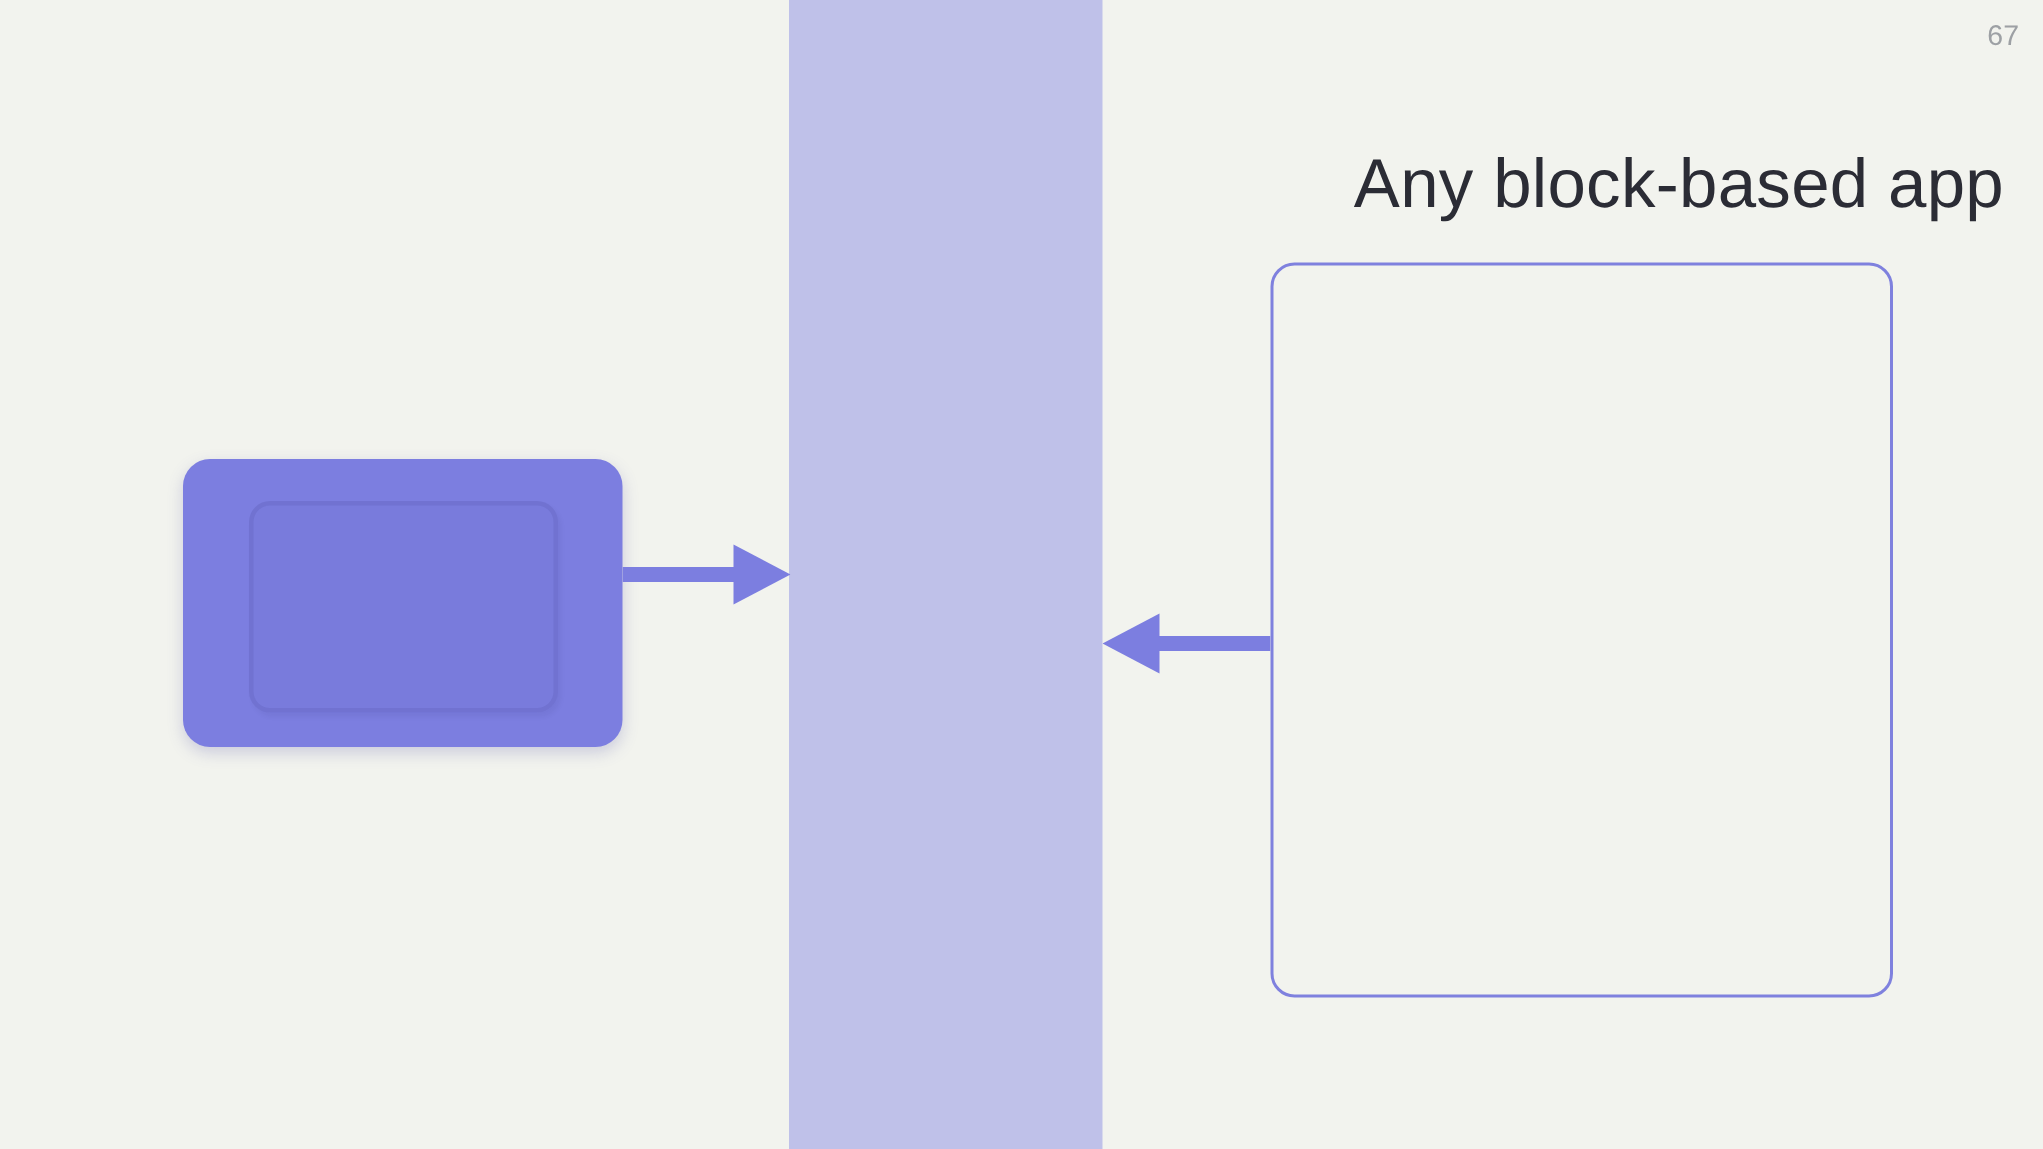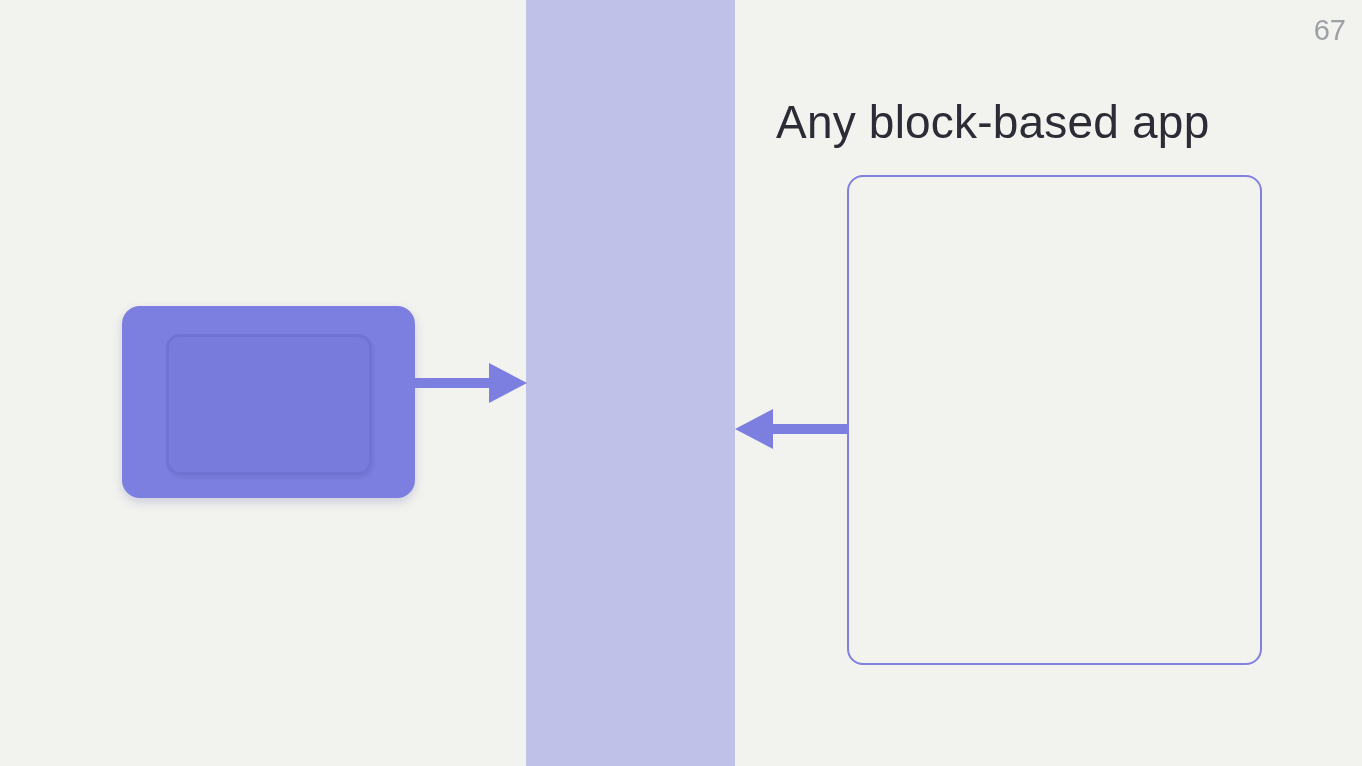--- a/index.html
+++ b/index.html
@@ -25,21 +25,21 @@
     position: absolute;
     left: 526px; top: 0;
     width: 209px; height: 766px;
     background: var(--band);
   }
   .label {
     position: absolute;
     font-size: 46px;
     font-weight: 500;
     color: var(--text);
-    text-align: left;
+    text-align: right;
     letter-spacing: 0.2px;
     white-space: nowrap;
   }
   .label-left {
     left: 122px; top: 233px;
     width: 293px;
   }
   .label-right {
     left: 776px; top: 95px;
     width: 560px;
@@ -72,21 +72,21 @@
   .arrow {
     position: absolute;
     width: 112px; height: 44px;
   }
   .arrow rect, .arrow polygon { fill: var(--accent); }
   .arrow-right { left: 415px; top: 361px; }
   .arrow-left  { left: 735px; top: 407px; }
   .page-number {
     position: absolute;
     top: 14px; right: 16px;
-    font-size: 29px;
+    font-size: 19px;
     color: var(--muted);
   }
 </style>
 </head>
 <body>
 
 <div class="slide">
 
   <div class="band"></div>
 

